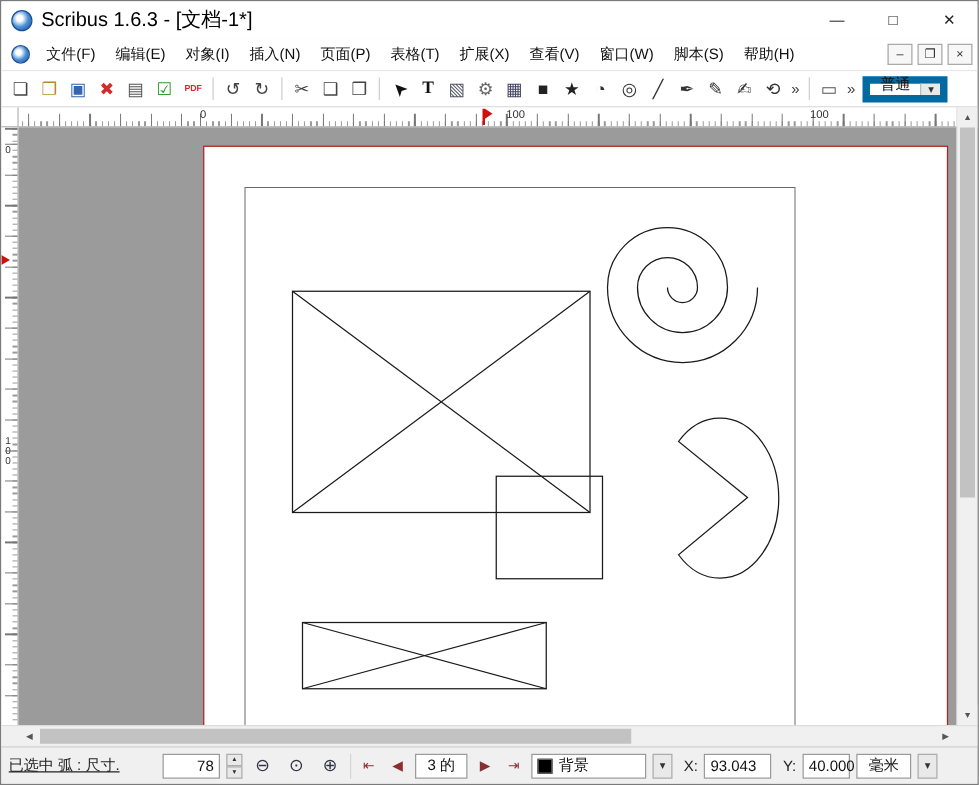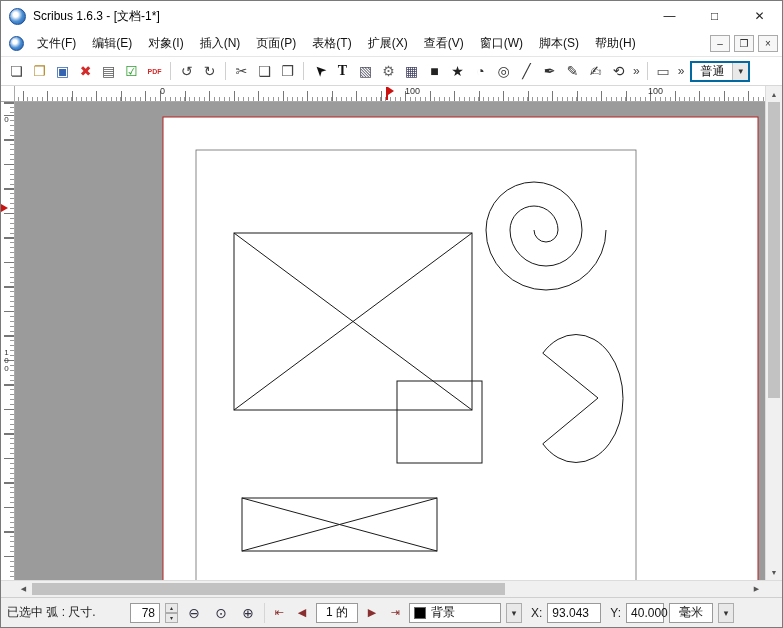--- a/index.html
+++ b/index.html
@@ -5,21 +5,21 @@
   * { box-sizing: border-box; margin: 0; padding: 0; }
   body { font-family: "Liberation Sans", "DejaVu Sans", sans-serif; background: #444; }
   .window { width: 783px; height: 628px; border: 1px solid #7a7a7a; background: #f0f0f0;
             display: flex; flex-direction: column; font-size: 12px; color: #111; overflow: hidden; }
 
   
   .titlebar { height: 30px; background: #fff; display: flex; align-items: center; flex: none; }
   .title-icon { width: 17px; height: 17px; margin: 0 7px 0 8px; border-radius: 50%;
                 background: radial-gradient(circle at 38% 38%, #ffffff 18%, #4b8fd4 52%, #1b4f9c 100%);
                 border: 1px solid #1b4f9c; flex: none; }
-  .title-text { font-size: 12px; color: #000; }
+  .title-text { font-size: 16px; color: #000; }
   .title-spacer { flex: 1; }
   .win-btn { width: 45px; height: 30px; display: flex; align-items: center; justify-content: center;
              font-size: 12px; color: #222; cursor: default; }
 
   
   .menubar { height: 26px; background: #fff; display: flex; align-items: center; padding-left: 3px;
              border-bottom: 1px solid #e6e6e6; flex: none; }
   .menu-icon { width: 15px; height: 15px; margin: 0 5px; border-radius: 50%;
                background: radial-gradient(circle at 38% 38%, #ffffff 18%, #4b8fd4 52%, #1b4f9c 100%);
                border: 1px solid #1b4f9c; flex: none; }
@@ -29,21 +29,21 @@
              display: flex; align-items: center; justify-content: center; font-size: 10px; color: #333; }
 
   
   .toolbar { height: 29px; background: #fff; display: flex; align-items: center; padding: 0 4px;
              border-bottom: 1px solid #d8d8d8; flex: none; }
   .tb-btn { width: 23px; height: 23px; display: flex; align-items: center; justify-content: center;
             font-size: 14px; border-radius: 2px; flex: none; }
   .tb-sep { width: 1px; height: 18px; background: #d0d0d0; margin: 0 4px; flex: none; }
   .tb-overflow { font-size: 12px; color: #444; padding: 0 3px; }
   .pdf-glyph { font-size: 7px; font-weight: bold; color: #d42a2a; letter-spacing: 0; }
-  .style-combo { display: flex; align-items: flex-end; border: 2px solid #0369a1; background: #fff;
+  .style-combo { display: flex; align-items: flex-end; border: 6px solid #0369a1; background: #fff;
                  height: 21px; margin-left: 3px; }
   .style-combo .val { padding: 0 8px; }
   .style-combo .dd { width: 16px; height: 100%; background: #e9e9e9; border-left: 1px solid #bbb;
                      display: flex; align-items: center; justify-content: center; font-size: 9px; color: #333; }
 
   
   .main { flex: 1; display: grid; grid-template-columns: 14px 1fr 17px; grid-template-rows: 16px 1fr; min-height: 0; }
   .ruler-corner { background: #fff; border-right: 1px solid #aaa; border-bottom: 1px solid #aaa; }
   .hruler { position: relative; background: #fff; border-bottom: 1px solid #aaa; overflow: hidden;
             background-image:
@@ -82,21 +82,21 @@
   .hscroll-corner-left { width: 14px; flex: none; background: #f0f0f0; }
   .hscroll { flex: 1; display: flex; }
   .hscroll .arrow { width: 17px; }
   .hscroll .track { flex: 1; position: relative; }
   .hscroll .thumb { position: absolute; top: 2px; bottom: 2px; left: 0; width: 66%; background: #c2c2c2; }
   .hscroll-corner-right { width: 17px; flex: none; background: #f0f0f0; }
 
   
   .statusbar { height: 30px; flex: none; background: #f0f0f0; border-top: 1px solid #cfcfcf;
                display: flex; align-items: center; padding: 0 6px; gap: 5px; font-size: 12px; }
-  .sb-text { min-width: 118px; color: #222; white-space: nowrap; }
+  .sb-text { min-width: 118px; color: #222; white-space: nowrap; text-decoration: underline; }
   .sb-box { background: #fff; border: 1px solid #9a9a9a; height: 20px; display: flex; align-items: center;
             padding: 0 4px; }
   .sb-spin { display: flex; flex-direction: column; width: 13px; height: 20px; flex: none; }
   .sb-spin span { flex: 1; border: 1px solid #adadad; background: #e9e9e9; font-size: 6px; line-height: 8px;
                   text-align: center; color: #333; }
   .sb-iconbtn { width: 22px; height: 22px; display: flex; align-items: center; justify-content: center;
                 font-size: 14px; color: #334; border-radius: 2px; }
   .sb-nav { width: 18px; height: 20px; display: flex; align-items: center; justify-content: center;
             font-size: 11px; color: #8a2f2f; }
   .sb-swatch { width: 12px; height: 12px; background: #000; border: 1px solid #666; flex: none; margin-right: 5px; }
@@ -301,21 +301,21 @@
         <div class="thumb"></div>
       </div>
       <div class="arrow">▶</div>
     </div>
     <div class="hscroll-corner-right"></div>
   </div>
 
   <div class="statusbar">
     <div class="sb-text">已选中 弧 : 尺寸.</div>
 
-    <div class="sb-box" style="width:30px;justify-content:flex-end">
+    <div class="sb-box" style="width:46px;justify-content:flex-end">
       <span>78</span>
     </div>
     <div class="sb-spin">
       <span>▴</span>
       <span>▾</span>
     </div>
     <div class="sb-iconbtn">
         <span>⊖</span>
       </div>
     <div class="sb-iconbtn">
@@ -327,21 +327,21 @@
 
     <div class="sb-sep"></div>
 
     <div class="sb-nav">
         <span>⇤</span>
       </div>
     <div class="sb-nav">
         <span>◀</span>
       </div>
     <div class="sb-box" style="width:42px;justify-content:center">
-      <span>1 的</span>
+      <span>3 的</span>
     </div>
     <div class="sb-nav">
         <span>▶</span>
       </div>
     <div class="sb-nav">
         <span>⇥</span>
       </div>
 
     <div class="sb-box" style="width:92px">
       <span class="sb-swatch"></span>

